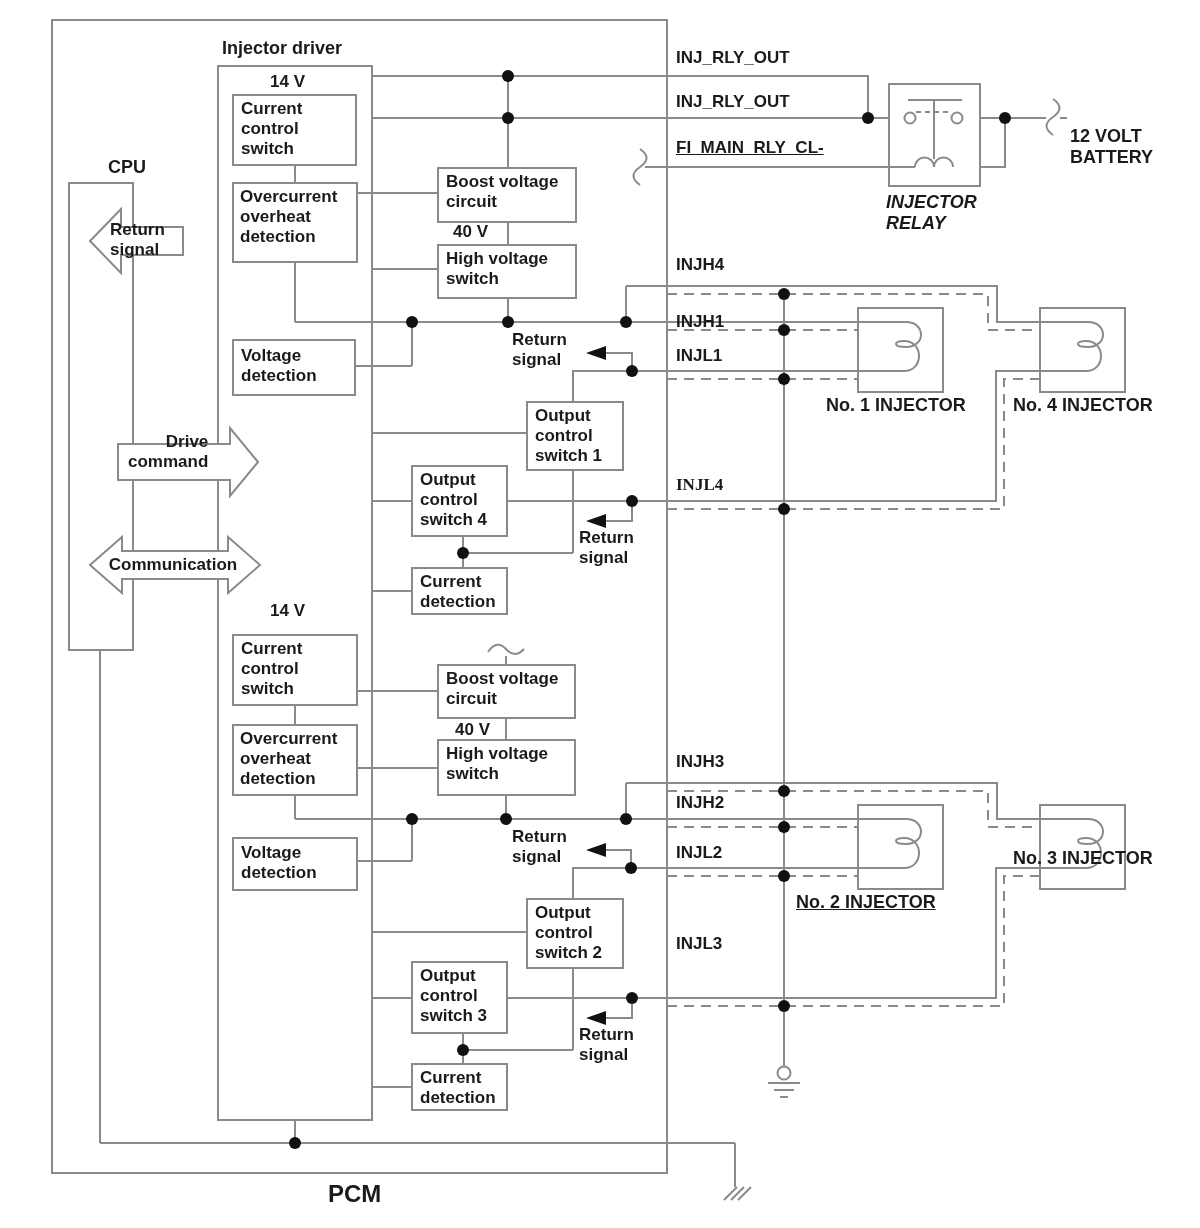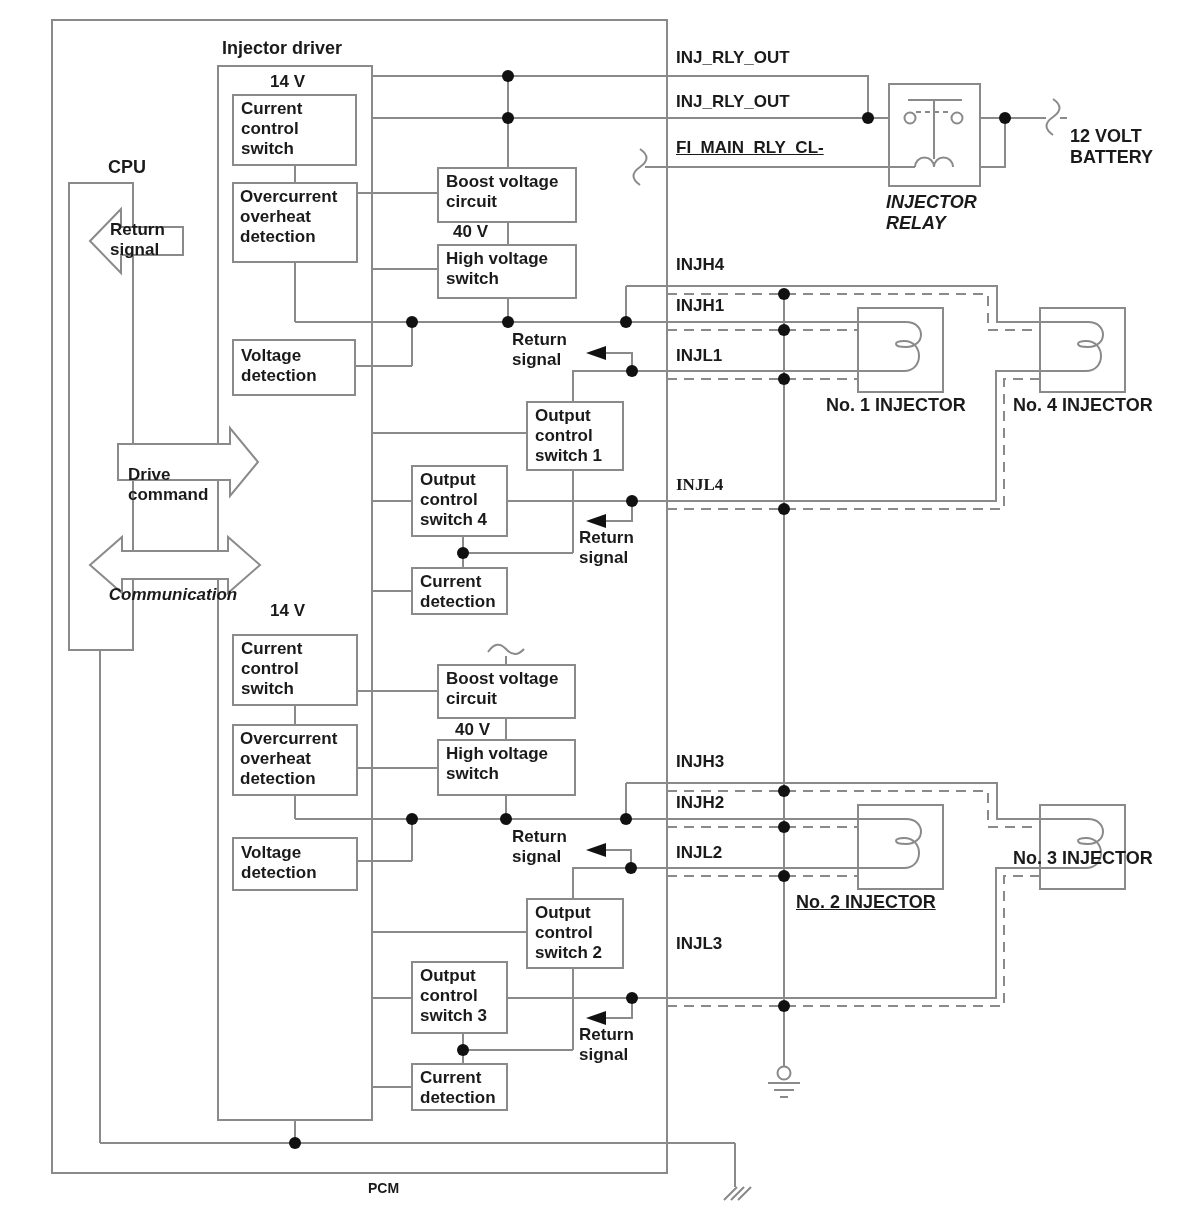--- a/index.html
+++ b/index.html
@@ -2,21 +2,21 @@
 <html><head>
 <meta charset="utf-8">
 <style>
   html,body{margin:0;padding:0;background:#ffffff;}
   #stage{position:relative;width:1200px;height:1228px;background:#ffffff;overflow:hidden;
          font-family:"Liberation Sans",sans-serif;}
   #wires{position:absolute;left:0;top:0;}
   .lbl{position:absolute;font-weight:700;font-size:17px;line-height:1.18;color:#1a1a1a;
        white-space:pre-line;pointer-events:none;}
   .lg{font-size:18px;}
-  .xl{font-size:14px;margin-left:40px;}
+  .xl{font-size:24px;}
   .ctr{text-align:center;}
 </style>
 </head>
 <body>
 
 <div id="stage">
 
 <svg id="wires" width="1200" height="1228" viewBox="0 0 1200 1228">
   <g fill="none" stroke="#8a8a8a" stroke-width="2">
 
@@ -225,38 +225,38 @@
 overheat
 detection</div>
 <div class="lbl" style="left:446px;top:172px;">Boost voltage
 circuit</div>
 <div class="lbl" style="left:453px;top:222px;">40 V</div>
 <div class="lbl" style="left:446px;top:249px;">High voltage
 switch</div>
 <div class="lbl" style="left:241px;top:346px;">Voltage
 detection</div>
 <div class="lbl" style="left:676px;top:255px;">INJH4</div>
-<div class="lbl" style="left:676px;top:296px;">INJH1</div>
+<div class="lbl" style="left:676px;top:312px;">INJH1</div>
 <div class="lbl" style="left:512px;top:330px;">Return
 signal</div>
 <div class="lbl" style="left:676px;top:346px;">INJL1</div>
 <div class="lbl lg" style="left:826px;top:395px;">No. 1 INJECTOR</div>
 <div class="lbl lg" style="left:1013px;top:395px;">No. 4 INJECTOR</div>
 <div class="lbl" style="left:535px;top:406px;">Output
 control
 switch 1</div>
-<div class="lbl" style="left:128px;top:465px;">Drive
+<div class="lbl" style="left:128px;top:432px;text-align:right;">Drive
 command</div>
 <div class="lbl" style="left:420px;top:470px;">Output
 control
 switch 4</div>
 <div class="lbl" style="left:676px;top:475px;font-family:Liberation Serif, serif;">INJL4</div>
 <div class="lbl" style="left:579px;top:528px;">Return
 signal</div>
-<div class="lbl ctr" style="left:98px;top:585px;width:150px;font-style:italic;">Communication</div>
+<div class="lbl ctr" style="left:98px;top:555px;width:150px;">Communication</div>
 <div class="lbl" style="left:420px;top:572px;">Current
 detection</div>
 <div class="lbl" style="left:270px;top:601px;">14 V</div>
 <div class="lbl" style="left:241px;top:639px;">Current
 control
 switch</div>
 <div class="lbl" style="left:446px;top:669px;">Boost voltage
 circuit</div>
 <div class="lbl" style="left:455px;top:720px;">40 V</div>
 <div class="lbl" style="left:240px;top:729px;">Overcurrent

